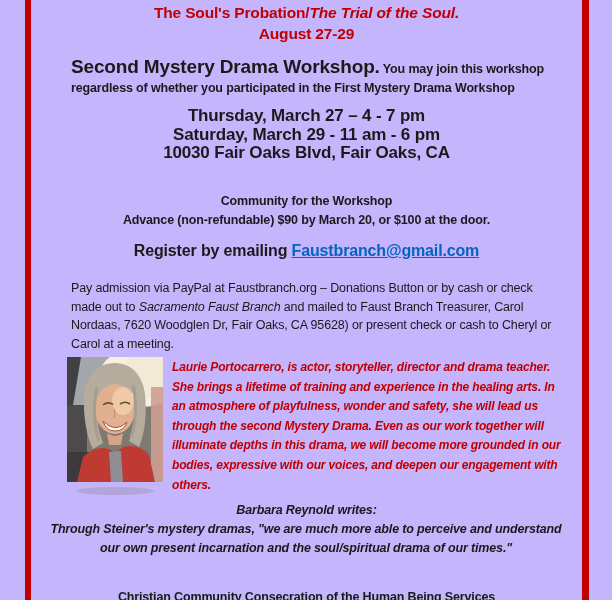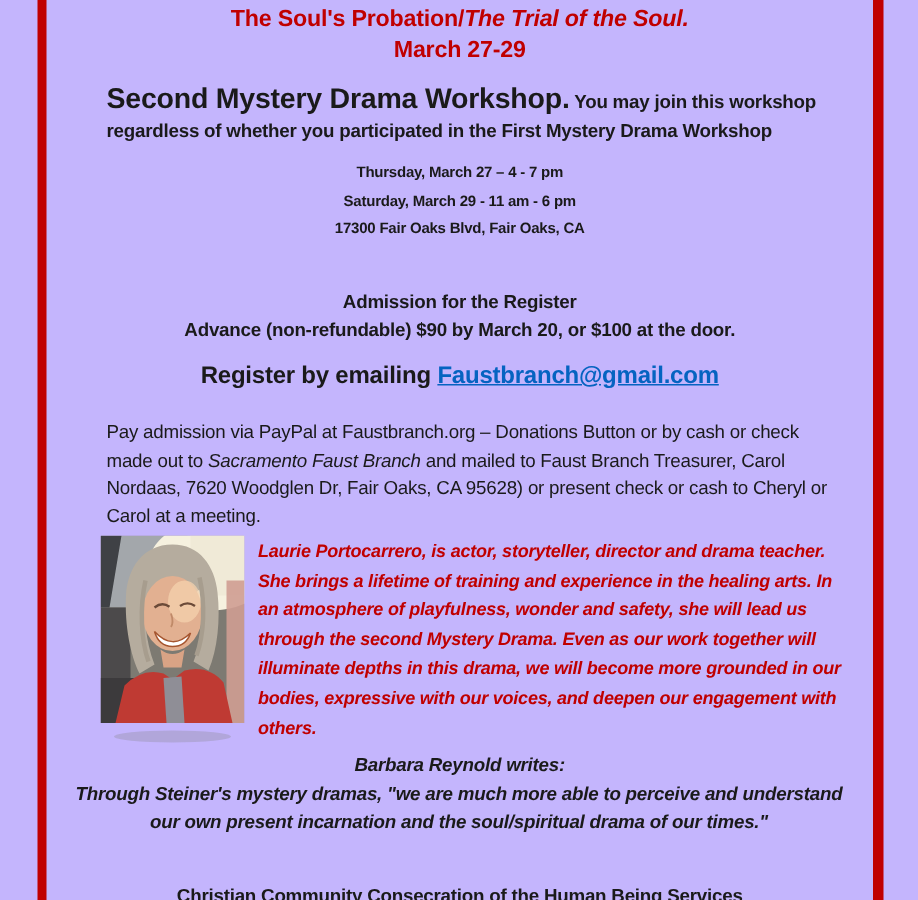--- a/index.html
+++ b/index.html
@@ -35,21 +35,21 @@
 
   .intro {
     position: absolute; top: 58px; left: 71px; width: 482px;
     font-weight: bold; font-size: 12.5px; line-height: 18.5px;
   }
   .intro .lead { font-size: 19px; }
 
   .schedule {
     position: absolute; top: 107px; left: 31px; width: 551px;
     text-align: center;
-    font-weight: bold; font-size: 10px; line-height: 18.7px;
+    font-weight: bold; font-size: 17px; line-height: 18.7px;
   }
   .schedule div { white-space: nowrap; }
 
   .admission {
     position: absolute; top: 192px; left: 31px; width: 551px;
     text-align: center;
     font-weight: bold; font-size: 12.5px; line-height: 18.7px;
   }
 
   .register {
@@ -114,33 +114,33 @@
 </head>
 <body>
 
 <div class="page">
 
   <div class="border-bar left"></div>
   <div class="border-bar right"></div>
 
   <div class="title-block">
     <div><span>The Soul's Probation/</span><span class="it">The Trial of the Soul.</span></div>
-    <div>March 27-29</div>
+    <div>August 27-29</div>
   </div>
 
   <div class="intro"><span class="lead">Second Mystery Drama Workshop.</span><span> You may join this workshop regardless of whether you participated in the First Mystery Drama Workshop</span></div>
 
   <div class="schedule">
     <div>Thursday, March 27 – 4 - 7 pm</div>
     <div>Saturday, March 29 - 11 am - 6 pm</div>
-    <div>17300 Fair Oaks Blvd, Fair Oaks, CA</div>
+    <div>10030 Fair Oaks Blvd, Fair Oaks, CA</div>
   </div>
 
   <div class="admission">
-    <div>Admission for the Register</div>
+    <div>Community for the Workshop</div>
     <div>Advance (non-refundable) $90 by March 20, or $100 at the door.</div>
   </div>
 
   <div class="register"><span>Register by emailing </span><a>Faustbranch@gmail.com</a></div>
 
   <div class="payment"><span>Pay admission via PayPal at Faustbranch.org – Donations Button or by cash or check made out to </span><span class="it">Sacramento Faust Branch</span><span> and mailed to Faust Branch Treasurer, Carol Nordaas, 7620 Woodglen Dr, Fair Oaks, CA 95628) or present check or cash to Cheryl or Carol at a meeting.</span></div>
 
   <div class="presenter">
     <div class="photo-frame" title="photo-of-laurie-portocarrero">
       <svg width="96" height="125" viewBox="0 0 96 125" xmlns="http://www.w3.org/2000/svg">

